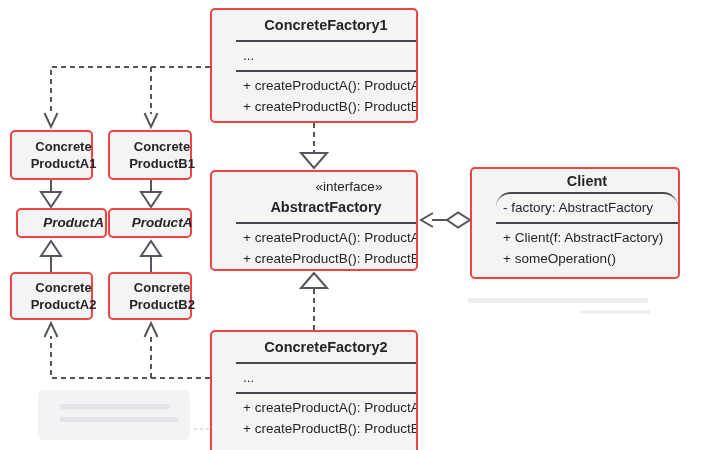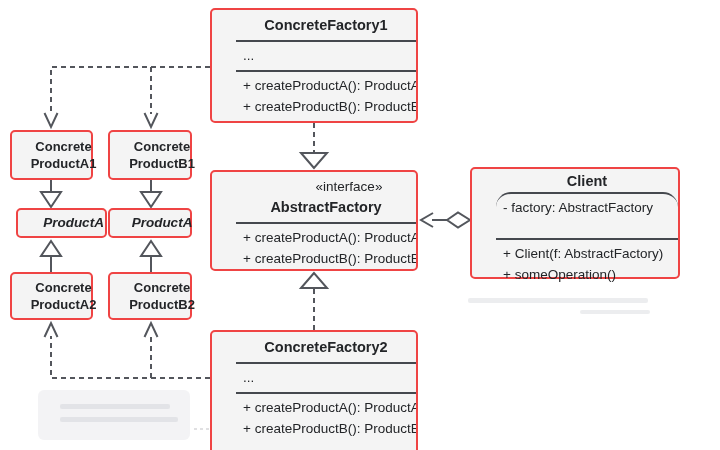--- a/index.html
+++ b/index.html
@@ -102,21 +102,21 @@
     <div class="sec body-text" style="height:30px;">...</div>
     <div class="sec body-text" style="height:49px;">
       <div>+ createProductA(): ProductA</div>
       <div>+ createProductB(): ProductB</div>
     </div>
   </div>
 
   <div class="uml-class" style="left:470px;top:167px;width:210px;height:112px;">
     <div class="title" style="height:23px;">Client</div>
     <div class="sec body-text" style="height:30px;border-radius:15px;">- factory: AbstractFactory</div>
-    <div class="sec body-text" style="height:49px;margin-top:16px;">
+    <div class="sec body-text" style="height:49px;">
       <div>+ Client(f: AbstractFactory)</div>
       <div>+ someOperation()</div>
     </div>
   </div>
 
   <div class="uml-class" style="left:10px;top:130px;width:83px;height:50px;">
     <div class="title small-title" style="height:46px;">Concrete
 ProductA1</div>
   </div>
 

